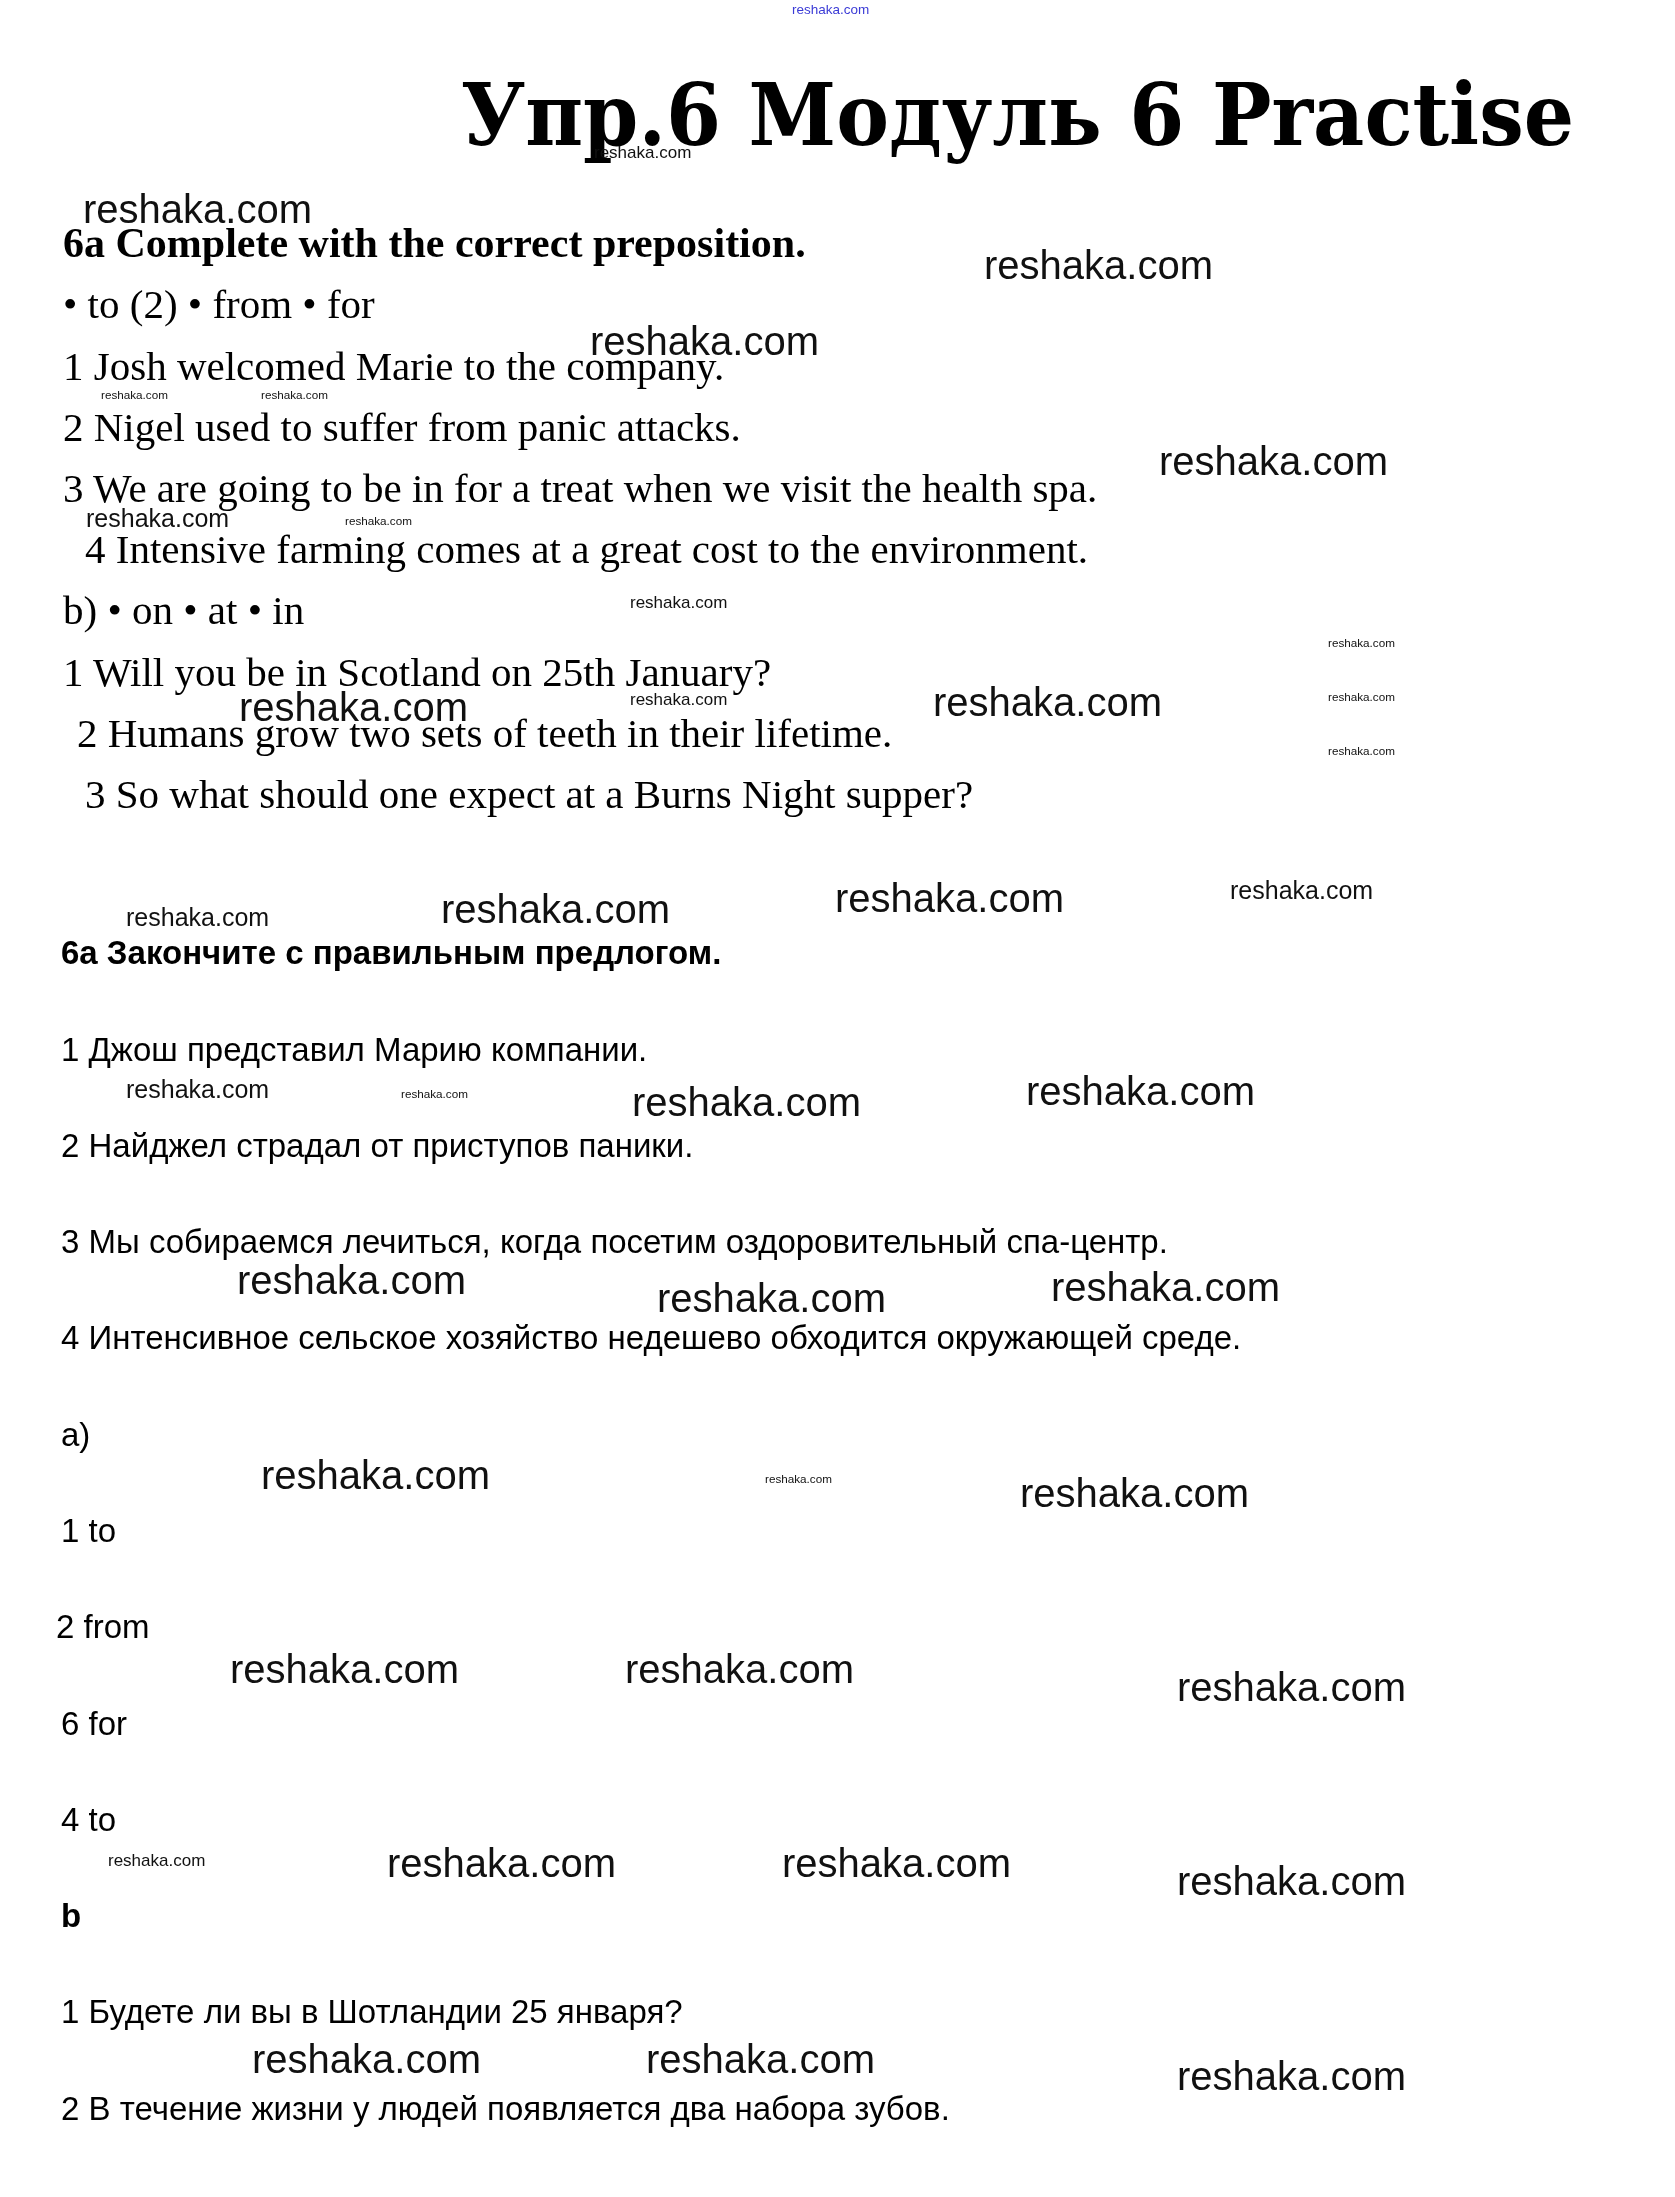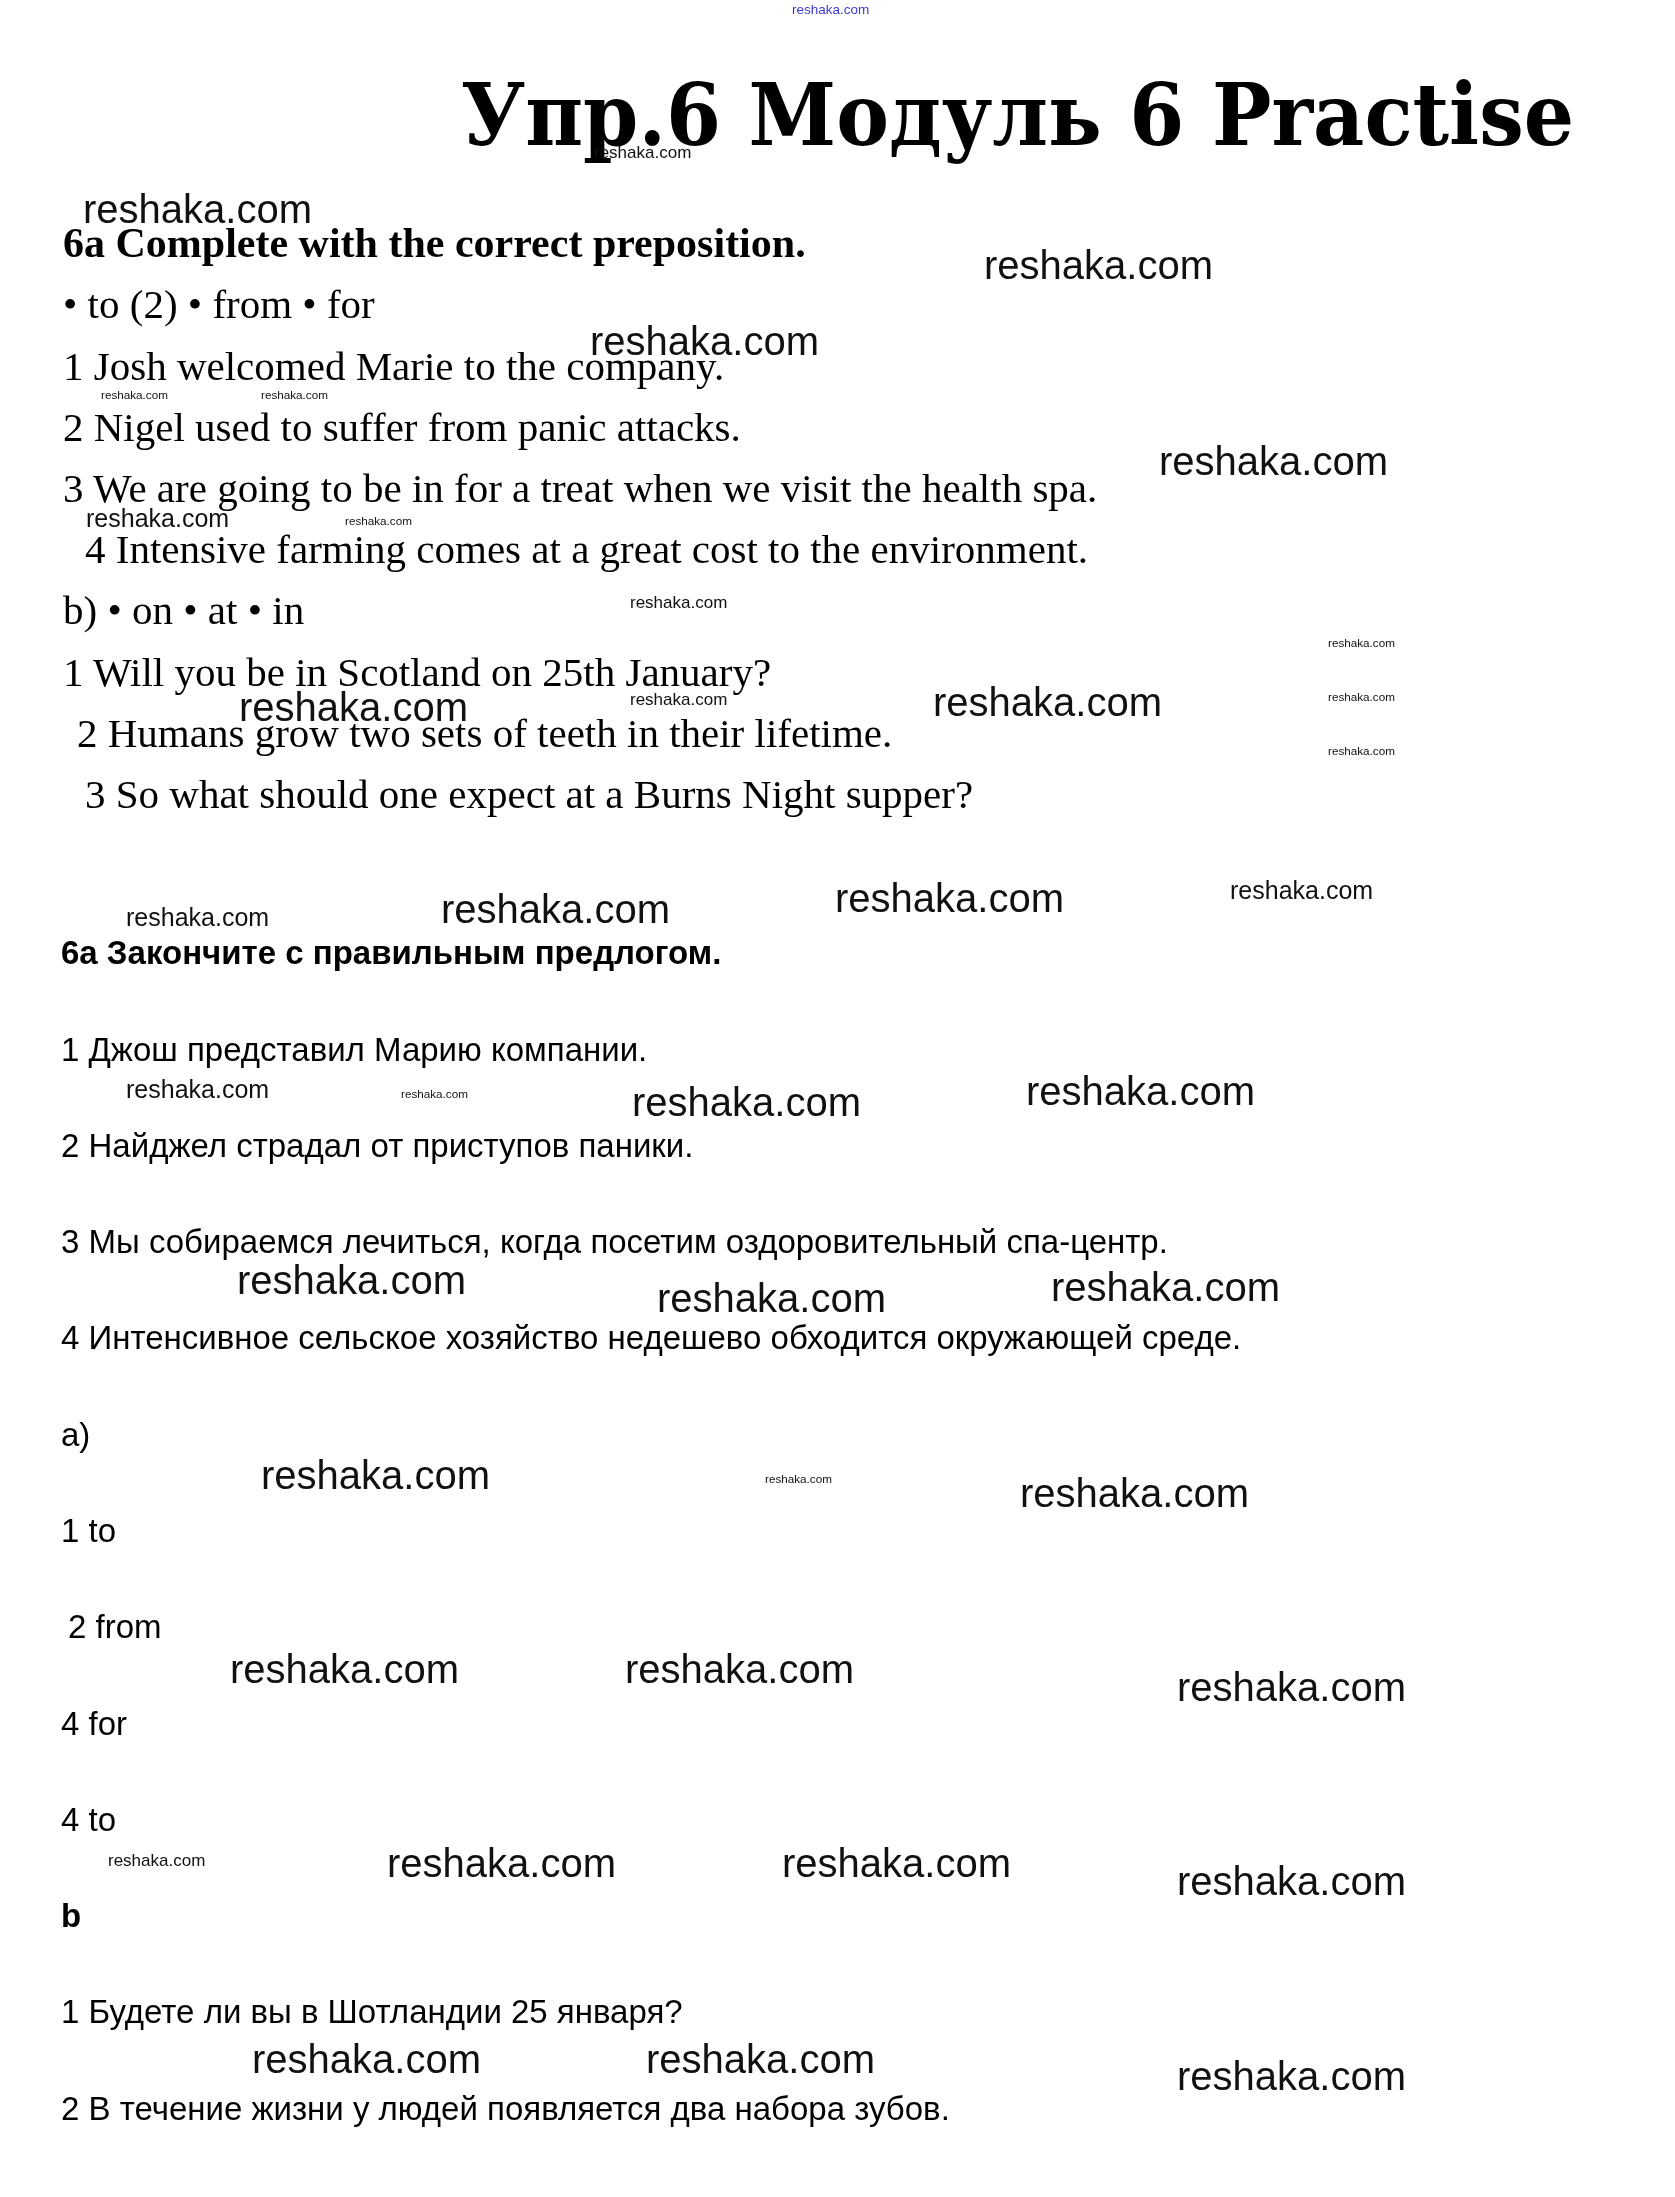--- a/index.html
+++ b/index.html
@@ -35,22 +35,22 @@
 <div class="abs en" style="left:63px;top:774px;margin-left:22px;">3 So what should one expect at a Burns Night supper?</div>
 
 <div class="abs ru-h" style="left:61px;top:936px;">6а Закончите с правильным предлогом.</div>
 <div class="abs ru" style="left:61px;top:1033px;">1 Джош представил Марию компании.</div>
 <div class="abs ru" style="left:61px;top:1129px;">2 Найджел страдал от приступов паники.</div>
 <div class="abs ru" style="left:61px;top:1225px;">3 Мы собираемся лечиться, когда посетим оздоровительный спа-центр.</div>
 <div class="abs ru" style="left:61px;top:1321px;">4 Интенсивное сельское хозяйство недешево обходится окружающей среде.</div>
 
 <div class="abs ru" style="left:61px;top:1418px;">a)</div>
 <div class="abs ru" style="left:61px;top:1514px;">1 to</div>
-<div class="abs ru" style="left:68px;top:1610px;text-align:center;">2 from</div>
-<div class="abs ru" style="left:61px;top:1707px;">4 for</div>
+<div class="abs ru" style="left:56px;top:1610px;text-align:center;">2 from</div>
+<div class="abs ru" style="left:61px;top:1707px;">6 for</div>
 <div class="abs ru" style="left:61px;top:1803px;">4 to</div>
 <div class="abs ru-h" style="left:61px;top:1899px;">b</div>
 <div class="abs ru" style="left:61px;top:1995px;">1 Будете ли вы в Шотландии 25 января?</div>
 <div class="abs ru" style="left:61px;top:2092px;">2 В течение жизни у людей появляется два набора зубов.</div>
 
 <div class="abs wm wm-s" style="left:594px;top:144px;">reshaka.com</div>
 <div class="abs wm wm-l" style="left:83px;top:189px;">reshaka.com</div>
 <div class="abs wm wm-l" style="left:984px;top:245px;">reshaka.com</div>
 <div class="abs wm wm-l" style="left:590px;top:321px;">reshaka.com</div>
 <div class="abs wm wm-xs" style="left:101px;top:389px;">reshaka.com</div>

